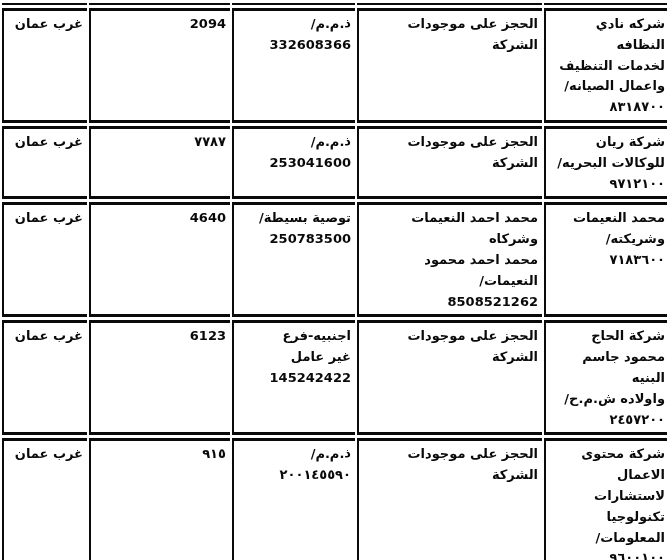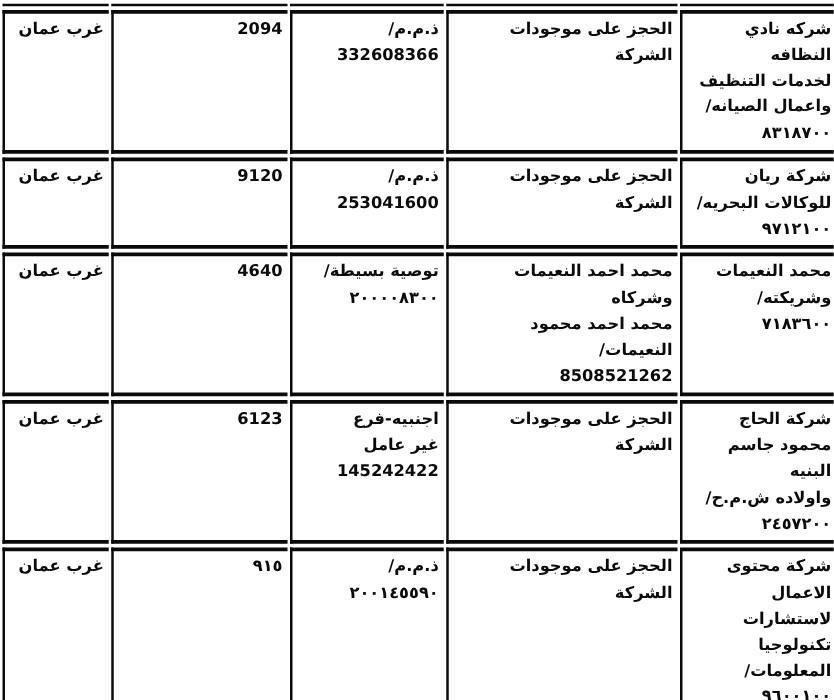--- a/index.html
+++ b/index.html
@@ -94,32 +94,32 @@
     <td>2094</td>
     <td>غرب عمان</td>
   </tr>
 
   <tr class="r2">
     <td>شركة ريان
 للوكالات البحريه/
 ٩٧١٢١٠٠</td>
     <td>الحجز على موجودات الشركة</td>
     <td>ذ.م.م/ 253041600</td>
-    <td>9120</td>
+    <td>٧٧٨٧</td>
     <td>غرب عمان</td>
   </tr>
 
   <tr class="r3">
     <td>محمد النعيمات
 وشريكته/ ٧١٨٣٦٠٠</td>
     <td>محمد احمد النعيمات وشركاه
 محمد احمد محمود النعيمات/
 8508521262</td>
     <td>توصية بسيطة/
-٢٠٠٠٠٨٣٠٠</td>
+250783500</td>
     <td>4640</td>
     <td>غرب عمان</td>
   </tr>
 
   <tr class="r4">
     <td>شركة الحاج
 محمود جاسم البنيه
 واولاده ش.م.ح/
 ٢٤٥٧٢٠٠</td>
     <td>الحجز على موجودات الشركة</td>

